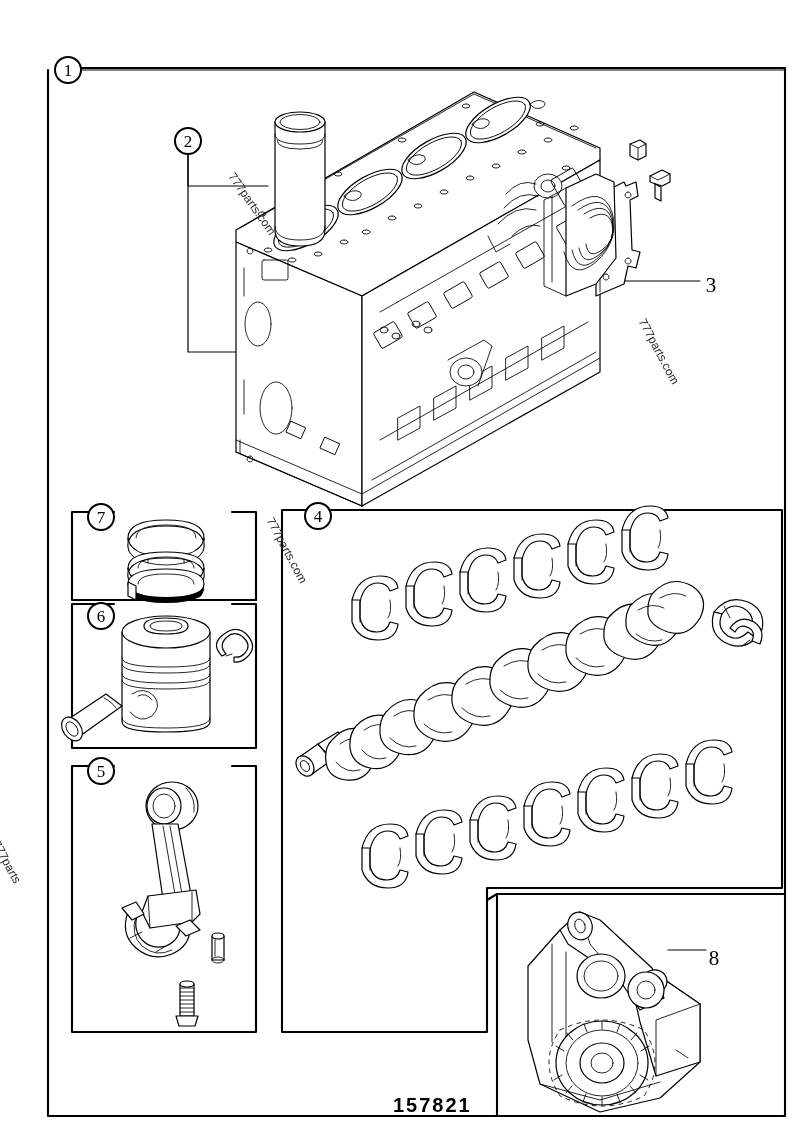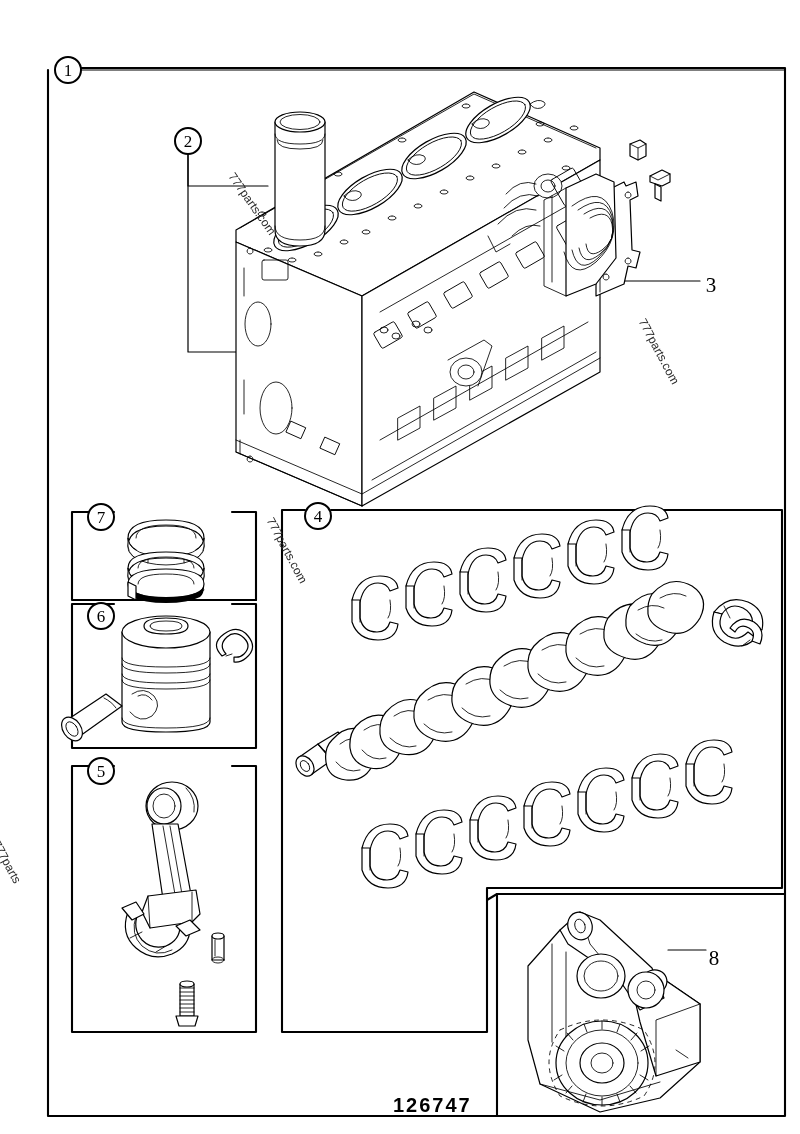--- a/index.html
+++ b/index.html
@@ -579,15 +579,15 @@
 
     <text class="leader-num" x="711" y="285">3</text>
     <text class="leader-num" x="714" y="958">8</text>
   </svg>
 
   <div class="wm" style="left:237px;top:170px;transform:rotate(55deg);transform-origin:0 0;font-size:12px;">777parts.com</div>
   <div class="wm" style="left:648px;top:316px;transform:rotate(62deg);transform-origin:0 0;font-size:12px;">777parts.com</div>
   <div class="wm" style="left:276px;top:515px;transform:rotate(62deg);transform-origin:0 0;font-size:12px;">777parts.com</div>
   <div class="wm" style="left:2px;top:838px;transform:rotate(62deg);transform-origin:0 0;font-size:12px;">777parts</div>
 
-  <div class="drawing-number" style="left:393px;top:1094px;">126747</div>
+  <div class="drawing-number" style="left:393px;top:1094px;">157821</div>
 
 </div>
 
 </body></html>

